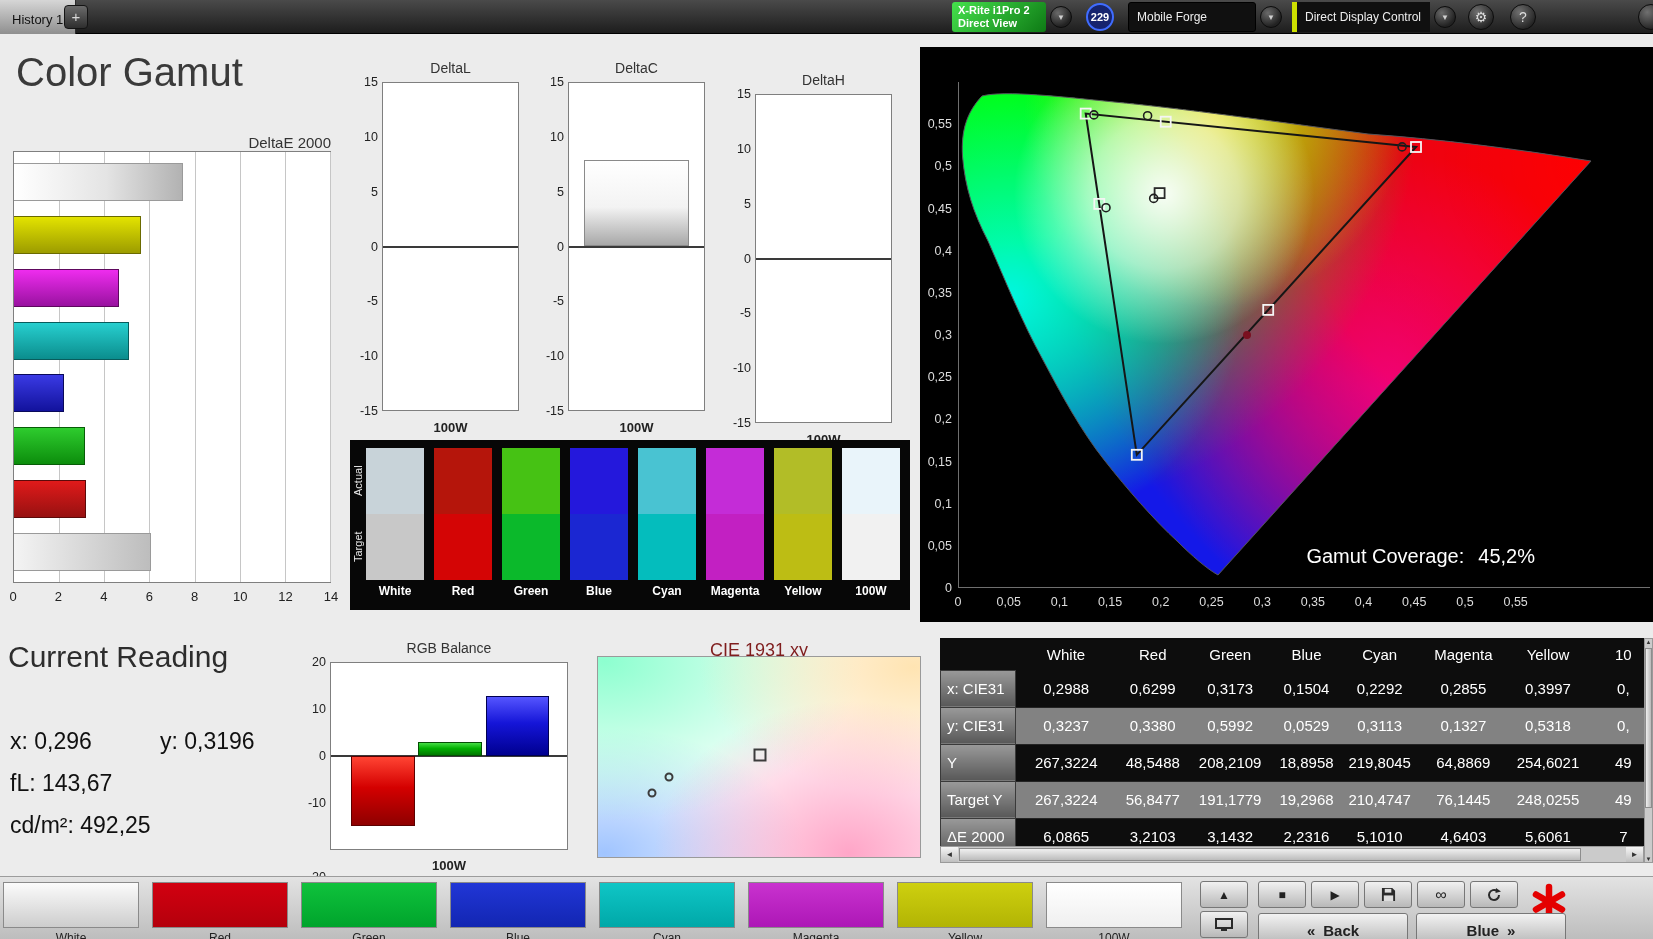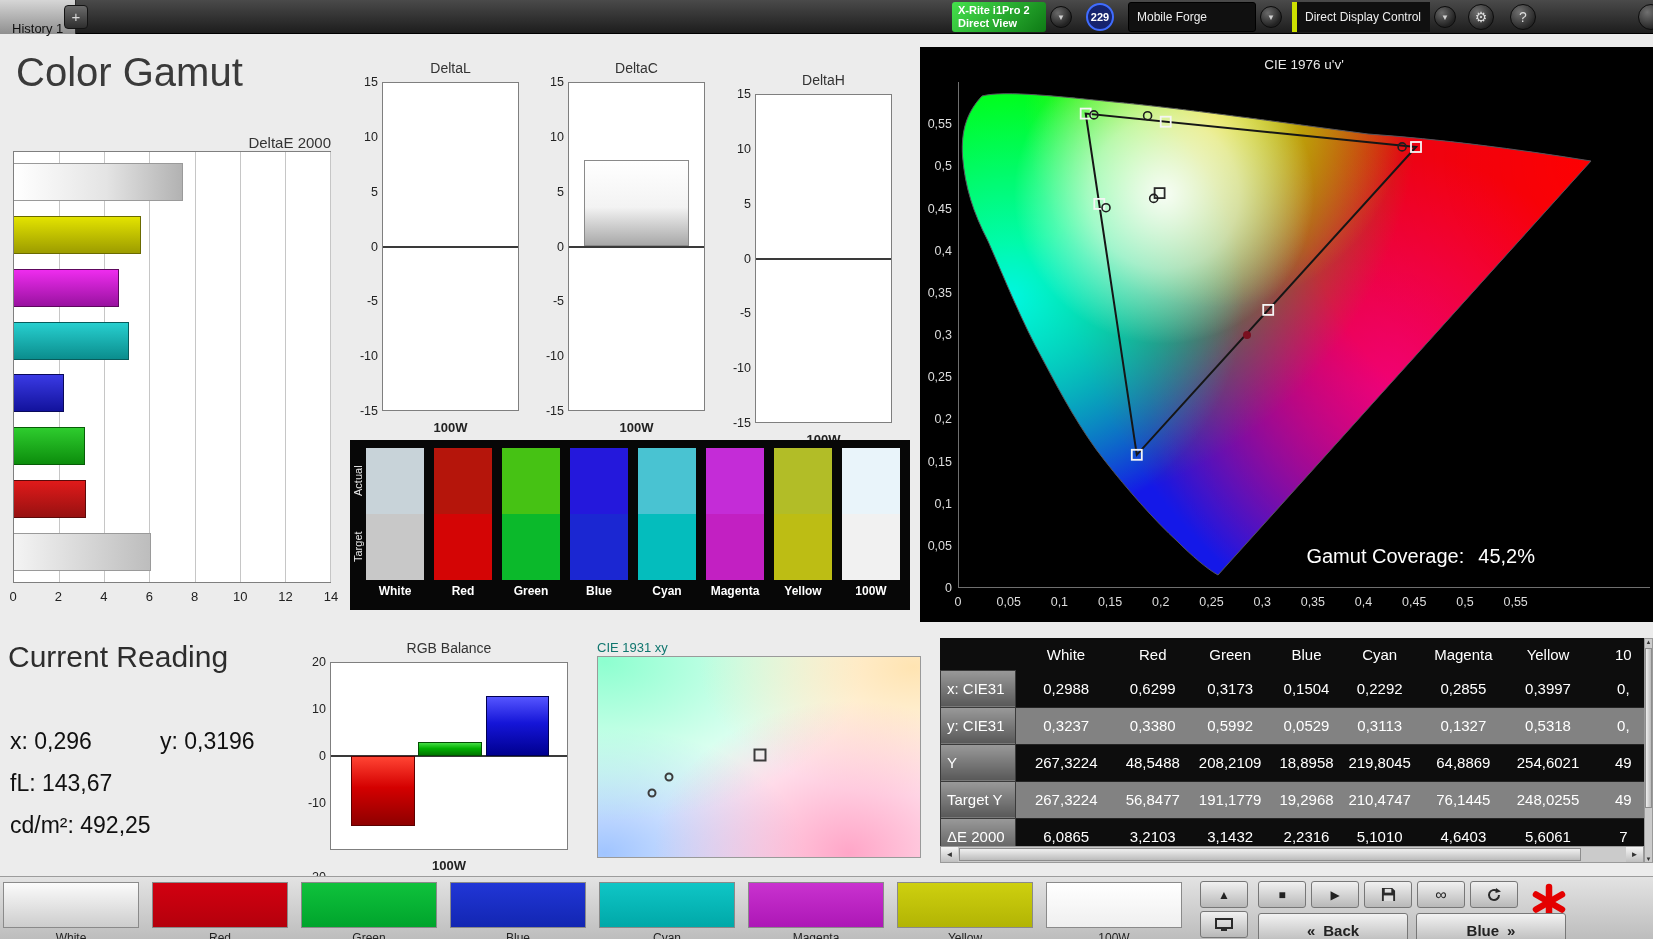--- a/index.html
+++ b/index.html
@@ -2,21 +2,21 @@
 <html><head>
 <meta charset="utf-8">
 <style>
   html,body{margin:0;padding:0;width:1653px;height:939px;overflow:hidden;
     font-family:"Liberation Sans", sans-serif;background:#ececec;position:relative;}
   *{box-sizing:border-box;}
 
   
   #topbar{position:absolute;left:0;top:0;width:1653px;height:34px;
     background:linear-gradient(#4a4a4a,#1d1d1d);border-bottom:1px solid #000;}
-  #history-tab{position:absolute;left:0;top:0;height:34px;padding:12px 12px;
+  #history-tab{position:absolute;left:0;top:0;height:34px;padding:3px 12px;
     background:linear-gradient(#d6d6d6,#8f8f8f);color:#111;font-size:13px;
     line-height:34px;border-right:1px solid #2b2b2b;}
   #add-tab{position:absolute;left:64px;top:5px;width:24px;height:24px;border-radius:4px;
     background:linear-gradient(#6b6b6b,#2e2e2e);border:1px solid #141414;color:#d8d8d8;
     text-align:center;line-height:22px;font-size:15px;}
   .dd-circle{position:absolute;width:22px;height:22px;border-radius:50%;
     background:radial-gradient(circle at 35% 30%,#6a6a6a,#222 70%);border:1px solid #0c0c0c;
     color:#cfcfcf;font-size:8px;display:flex;align-items:center;justify-content:center;}
   #xrite-widget{position:absolute;left:952px;top:2px;width:94px;height:30px;border-radius:3px;
     background:linear-gradient(135deg,#45e14c,#0e7a15);color:#fff;font-size:11px;font-weight:bold;
@@ -103,22 +103,22 @@
   .marker-square{fill:none;stroke:#f5f5f5;stroke-width:1.8;}
   .marker-square.dark{stroke:#2a2a2a;}
   .marker-circle{fill:none;stroke:#1e1e1e;stroke-width:1.6;}
   .marker-circle.filled{fill:#7a1020;stroke:#7a1020;}
 
   
   #cr-title{position:absolute;left:8px;top:640px;font-size:30px;color:#2d2d2d;}
   .cr-line{position:absolute;font-size:23px;color:#101010;}
 
   
-  #xy-title{position:absolute;left:597px;top:640px;width:324px;
-    font-size:13px;color:#0f766e;}
+  #xy-title{position:absolute;left:597px;top:640px;width:324px;text-align:center;
+    font-size:18px;color:#7f1d1d;}
   #xy-box{position:absolute;left:597px;top:656px;width:324px;height:202px;
     border:1px solid #9a9a9a;
     background:
       radial-gradient(ellipse at 78% 98%, rgba(255,150,190,.85), transparent 55%),
       radial-gradient(ellipse at 98% 5%, rgba(255,225,170,.9), transparent 48%),
       radial-gradient(ellipse at 2% 2%, rgba(135,255,205,.95), transparent 58%),
       radial-gradient(ellipse at 2% 98%, rgba(150,190,255,.9), transparent 45%),
       #ffffff;}
   .xy-square{position:absolute;width:13px;height:13px;border:2px solid #3c3c3c;
     transform:translate(-50%,-50%);}
@@ -329,21 +329,20 @@
       </div>
       <div class="cmp-col">
         <div class="cmp-swatch" style="background: rgb(233, 244, 250);"></div>
         <div class="cmp-swatch" style="background: rgb(241, 241, 241);"></div>
         <div class="cmp-label">100W</div>
       </div>
     </div>
 </div>
 
 <div id="uv-panel">
-  <div id="uv-title">CIE 1976 u'v'</div>
   <div id="uv-yticks">
       <span style="top: 541px;">0</span>
       <span style="top: 498.833px;">0,05</span>
       <span style="top: 456.667px;">0,1</span>
       <span style="top: 414.5px;">0,15</span>
       <span style="top: 372.333px;">0,2</span>
       <span style="top: 330.167px;">0,25</span>
       <span style="top: 288px;">0,3</span>
       <span style="top: 245.833px;">0,35</span>
       <span style="top: 203.667px;">0,4</span>

